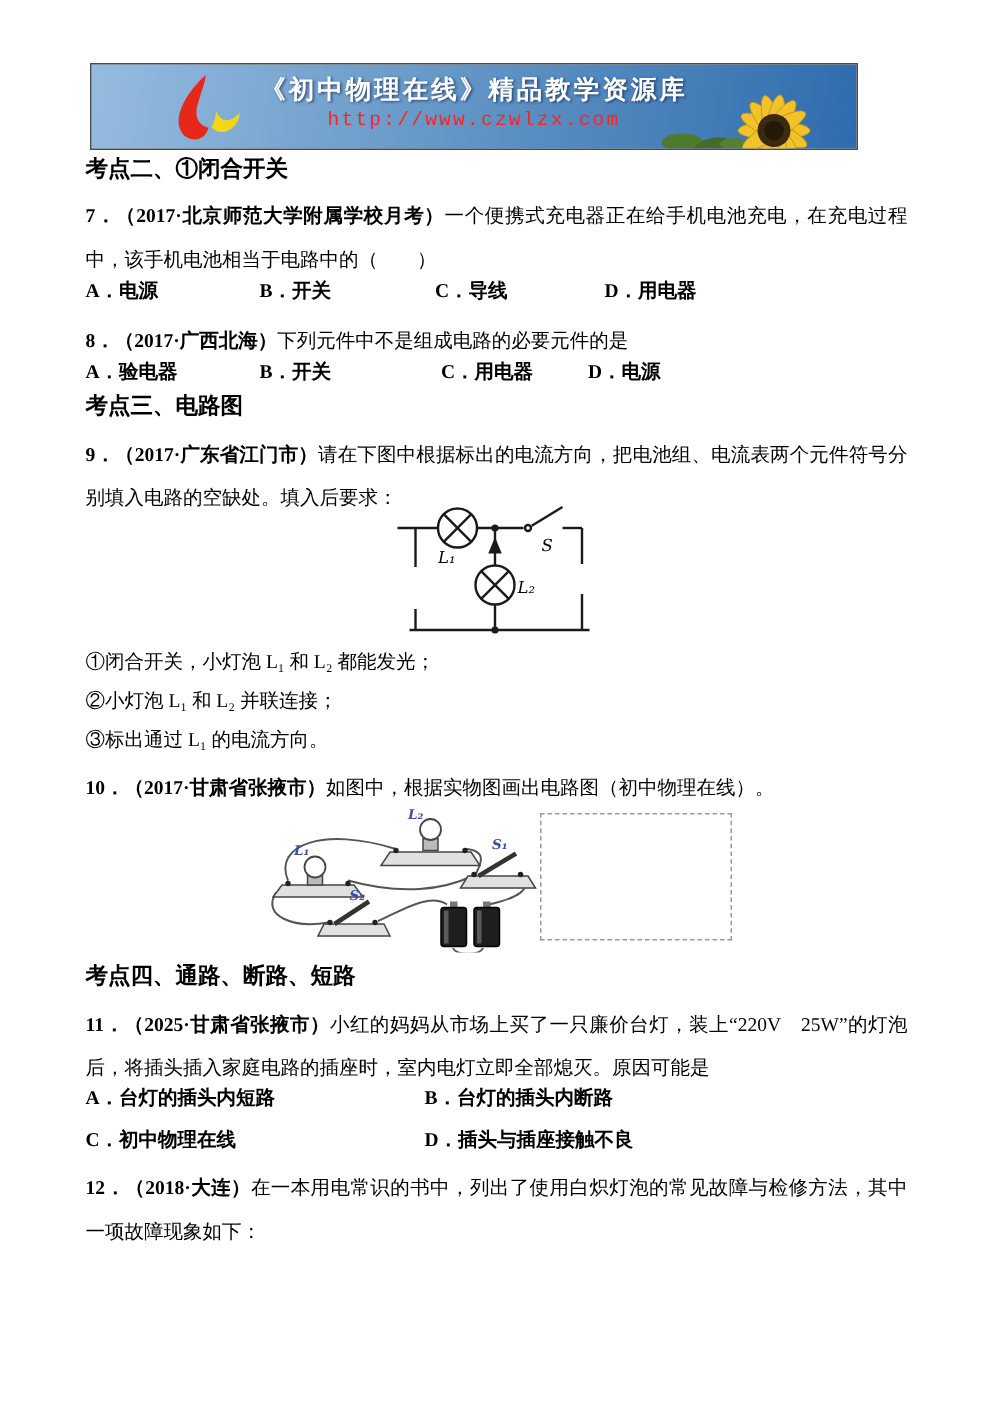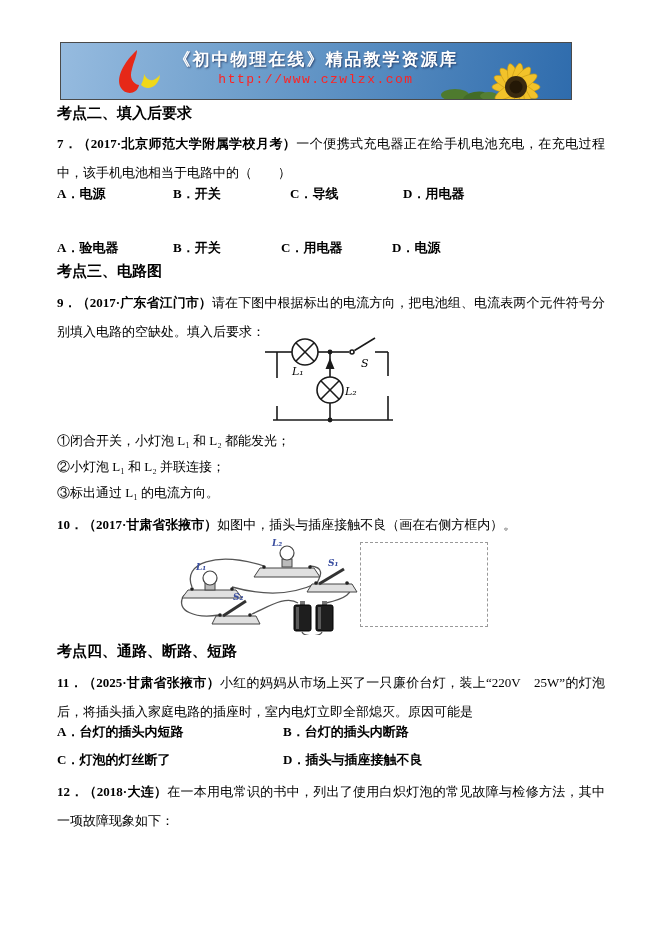--- a/index.html
+++ b/index.html
@@ -55,36 +55,37 @@
           <ellipse rx="24" ry="6" transform="rotate(100)"></ellipse>
           <ellipse rx="24" ry="6" transform="rotate(125)"></ellipse>
           <ellipse rx="24" ry="6" transform="rotate(150)"></ellipse>
         </g>
         <circle r="11" fill="#3a2a10"></circle>
         <circle r="6.5" fill="#241806"></circle>
       </g>
     </svg>
   </div>
 
-  <div class="abs heading" style="left:57px;top:104px">考点二、填入后要求</div>
+  <div class="abs heading" style="left:57px;top:104px">考点二、①闭合开关</div>
 
   <p class="abs para" style="left:57px;top:129px"><b>7．（2017·北京师范大学附属学校月考）</b><span>一个便携式充电器正在给手机电池充电，在充电过程中，该手机电池相当于电路中的（　　）</span></p>
 
   <div class="optrow" style="left:57px;top:185px">
     <span class="opt" style="left:0">A．电源</span>
     <span class="opt" style="left:116px">B．开关</span>
     <span class="opt" style="left:233px">C．导线</span>
     <span class="opt" style="left:346px">D．用电器</span>
   </div>
 
+  <p class="abs para" style="left:57px;top:212px"><b>8．（2017·广西北海）</b><span>下列元件中不是组成电路的必要元件的是</span></p>
 
   <div class="optrow" style="left:57px;top:239px">
     <span class="opt" style="left:0">A．验电器</span>
     <span class="opt" style="left:116px">B．开关</span>
-    <span class="opt" style="left:224px">C．用电器</span>
+    <span class="opt" style="left:237px">C．用电器</span>
     <span class="opt" style="left:335px">D．电源</span>
   </div>
 
   <div class="abs heading" style="left:57px;top:262px">考点三、电路图</div>
 
   <p class="abs para" style="left:57px;top:288px"><b>9．（2017·广东省江门市）</b><span>请在下图中根据标出的电流方向，把电池组、电流表两个元件符号分别填入电路的空缺处。填入后要求：</span></p>
 
   <svg class="abs" style="left:228px;top:330px" width="180" height="102" viewBox="0 0 180 102">
     <g stroke="#1a1a1a" stroke-width="1.6" fill="none">
 
@@ -117,21 +118,21 @@
     <circle cx="102" cy="90" r="2.4" fill="#1a1a1a"></circle>
     <text x="64" y="45" font-size="11" font-style="italic">L₁</text>
     <text x="133" y="37" font-size="11" font-style="italic">S</text>
     <text x="117" y="65" font-size="11" font-style="italic">L₂</text>
   </svg>
 
   <div class="abs line" style="left:57px;top:432px">①闭合开关，小灯泡 L₁ 和 L₂ 都能发光；</div>
   <div class="abs line" style="left:57px;top:458px">②小灯泡 L₁ 和 L₂ 并联连接；</div>
   <div class="abs line" style="left:57px;top:484px">③标出通过 L₁ 的电流方向。</div>
 
-  <p class="abs para" style="left:57px;top:510px"><b>10．（2017·甘肃省张掖市）</b><span>如图中，插头与插座接触不良（画在右侧方框内）。</span></p>
+  <p class="abs para" style="left:57px;top:510px"><b>10．（2017·甘肃省张掖市）</b><span>如图中，根据实物图画出电路图（初中物理在线）。</span></p>
 
   <svg class="abs" style="left:176px;top:537px" width="182" height="98" viewBox="0 0 182 98">
 
     <g stroke="#555" stroke-width="1.3" fill="none">
       <path d="M16,50 C6,26 40,14 88,29"></path>
       <path d="M8,58 C-2,74 20,82 43,78"></path>
       <path d="M134,29 C150,30 144,40 141,46"></path>
       <path d="M56,50 C92,60 120,56 139,47"></path>
       <path d="M172,46 C180,56 168,62 150,66"></path>
       <path d="M126,95 C128,100 144,100 146,95"></path>
@@ -179,19 +180,19 @@
 
   <div class="abs heading" style="left:57px;top:642px">考点四、通路、断路、短路</div>
 
   <p class="abs para" style="left:57px;top:668px"><b>11．（2025·甘肃省张掖市）</b><span>小红的妈妈从市场上买了一只廉价台灯，装上“220V　25W”的灯泡后，将插头插入家庭电路的插座时，室内电灯立即全部熄灭。原因可能是</span></p>
 
   <div class="optrow" style="left:57px;top:723px">
     <span class="opt" style="left:0">A．台灯的插头内短路</span>
     <span class="opt" style="left:226px">B．台灯的插头内断路</span>
   </div>
   <div class="optrow" style="left:57px;top:751px">
-    <span class="opt" style="left:0">C．灯泡的灯丝断了</span>
+    <span class="opt" style="left:0">C．初中物理在线</span>
     <span class="opt" style="left:226px">D．插头与插座接触不良</span>
   </div>
 
   <p class="abs para" style="left:57px;top:777px"><b>12．（2018·大连）</b><span>在一本用电常识的书中，列出了使用白炽灯泡的常见故障与检修方法，其中一项故障现象如下：</span></p>
 
 </div>
 
 </body></html>

